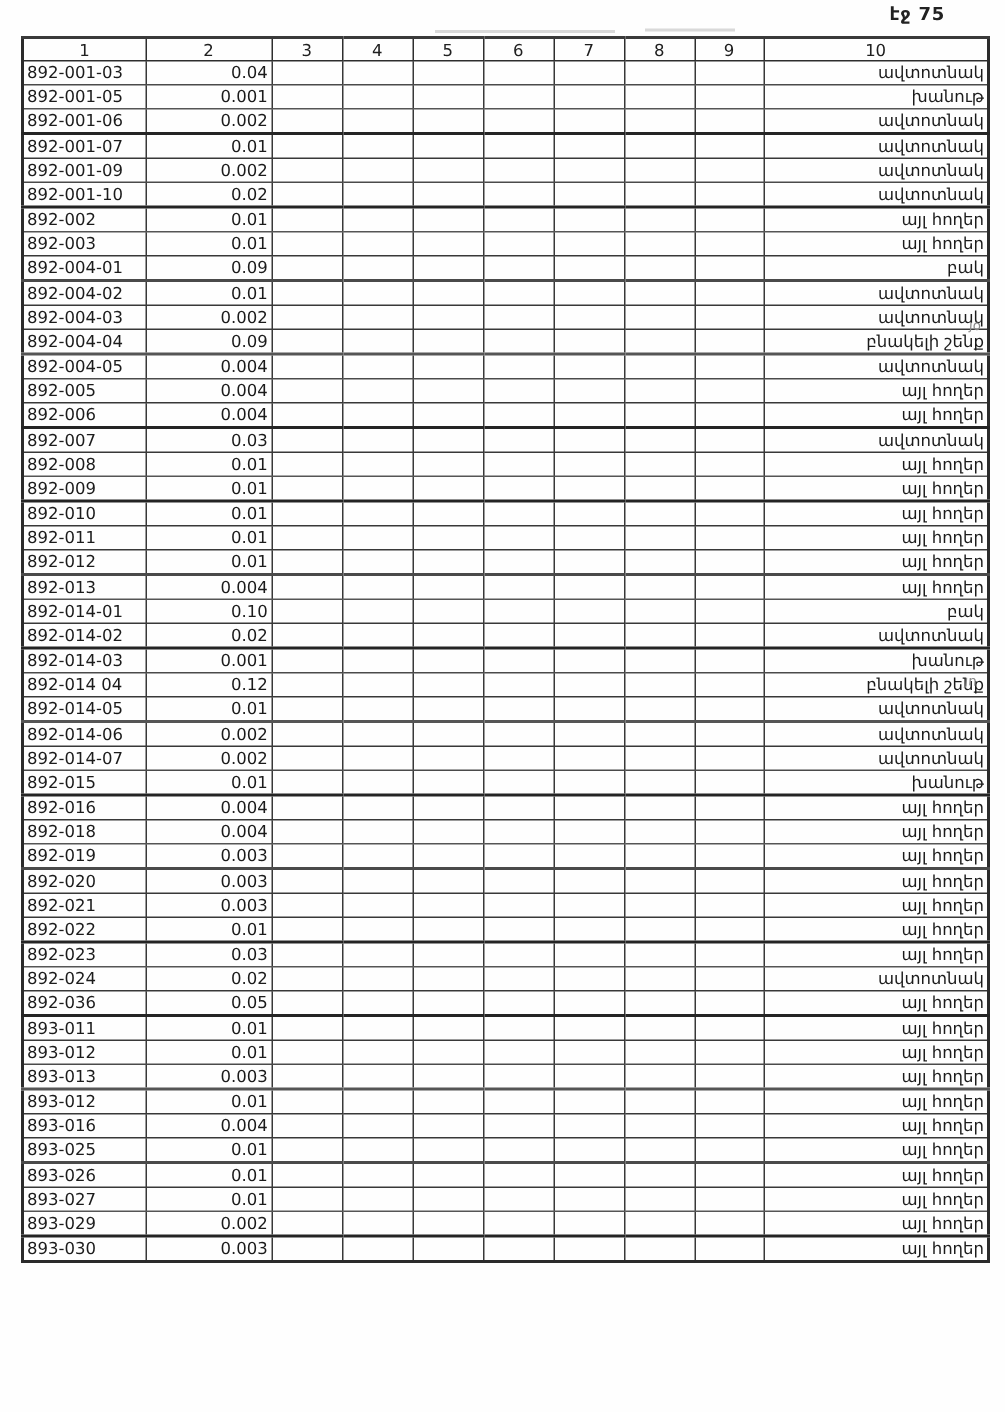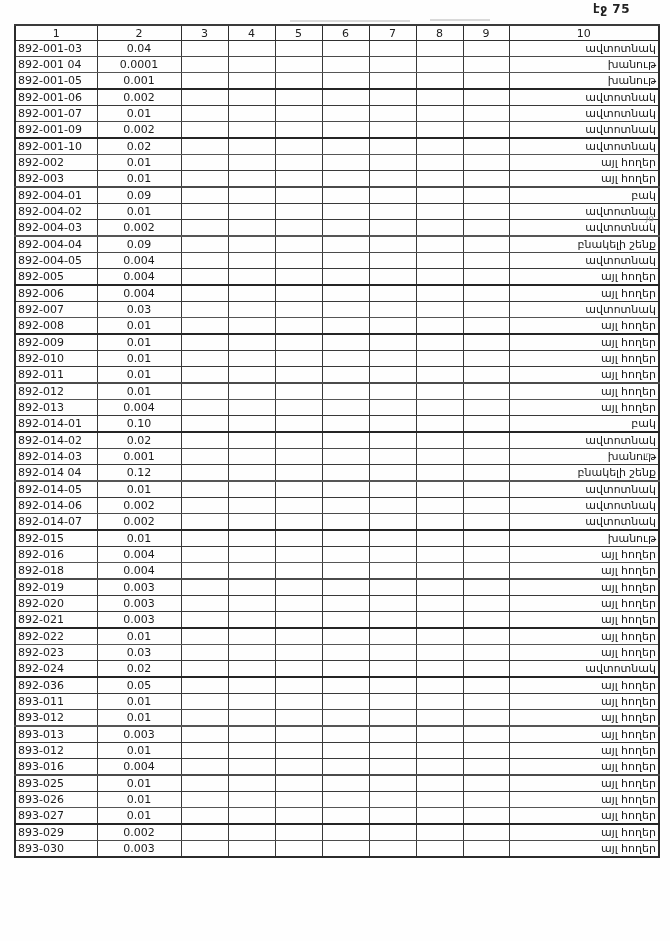--- a/index.html
+++ b/index.html
@@ -46,21 +46,21 @@
   }
   table.scan-table td {
     border: 1px solid #383838;
     height: 15px;
     padding: 0 2px;
     white-space: nowrap;
     overflow: hidden;
     color: #1b1b1b;
   }
   td.c1 { text-align: left; padding-left: 4px; margin-top: 32px; }
-  td.c2 { text-align: center; }
+  td.c2 { text-align: right; }
   td.c10 { text-align: right; padding-left: 4px; }
   
   tbody tr:nth-child(3n) td { border-bottom-width: 2px; border-bottom-color: #242424; }
   tbody tr:nth-child(4n+1) td { border-bottom-color: #4a4a4a; }
   tbody tr:nth-child(7n) td { border-top-color: #181818; }
   tbody tr:nth-child(5n+2) td { border-bottom-style: solid; border-bottom-color: #555; }
   table.scan-table { border: 2px solid #2b2b2b; }
   .margin-mark {
     position: absolute;
     font-size: 9px;
@@ -122,32 +122,20 @@
           <td class="c3"></td>
           <td class="c4"></td>
           <td class="c5"></td>
           <td class="c6"></td>
           <td class="c7"></td>
           <td class="c8"></td>
           <td class="c9"></td>
           <td class="c10">ավտոտնակ</td>
         </tr>
         <tr>
-          <td class="c1">892-001 04</td>
-          <td class="c2">0.0001</td>
-          <td class="c3"></td>
-          <td class="c4"></td>
-          <td class="c5"></td>
-          <td class="c6"></td>
-          <td class="c7"></td>
-          <td class="c8"></td>
-          <td class="c9"></td>
-          <td class="c10">խանութ</td>
-        </tr>
-        <tr>
           <td class="c1">892-001-05</td>
           <td class="c2">0.001</td>
           <td class="c3"></td>
           <td class="c4"></td>
           <td class="c5"></td>
           <td class="c6"></td>
           <td class="c7"></td>
           <td class="c8"></td>
           <td class="c9"></td>
           <td class="c10">խանութ</td>

